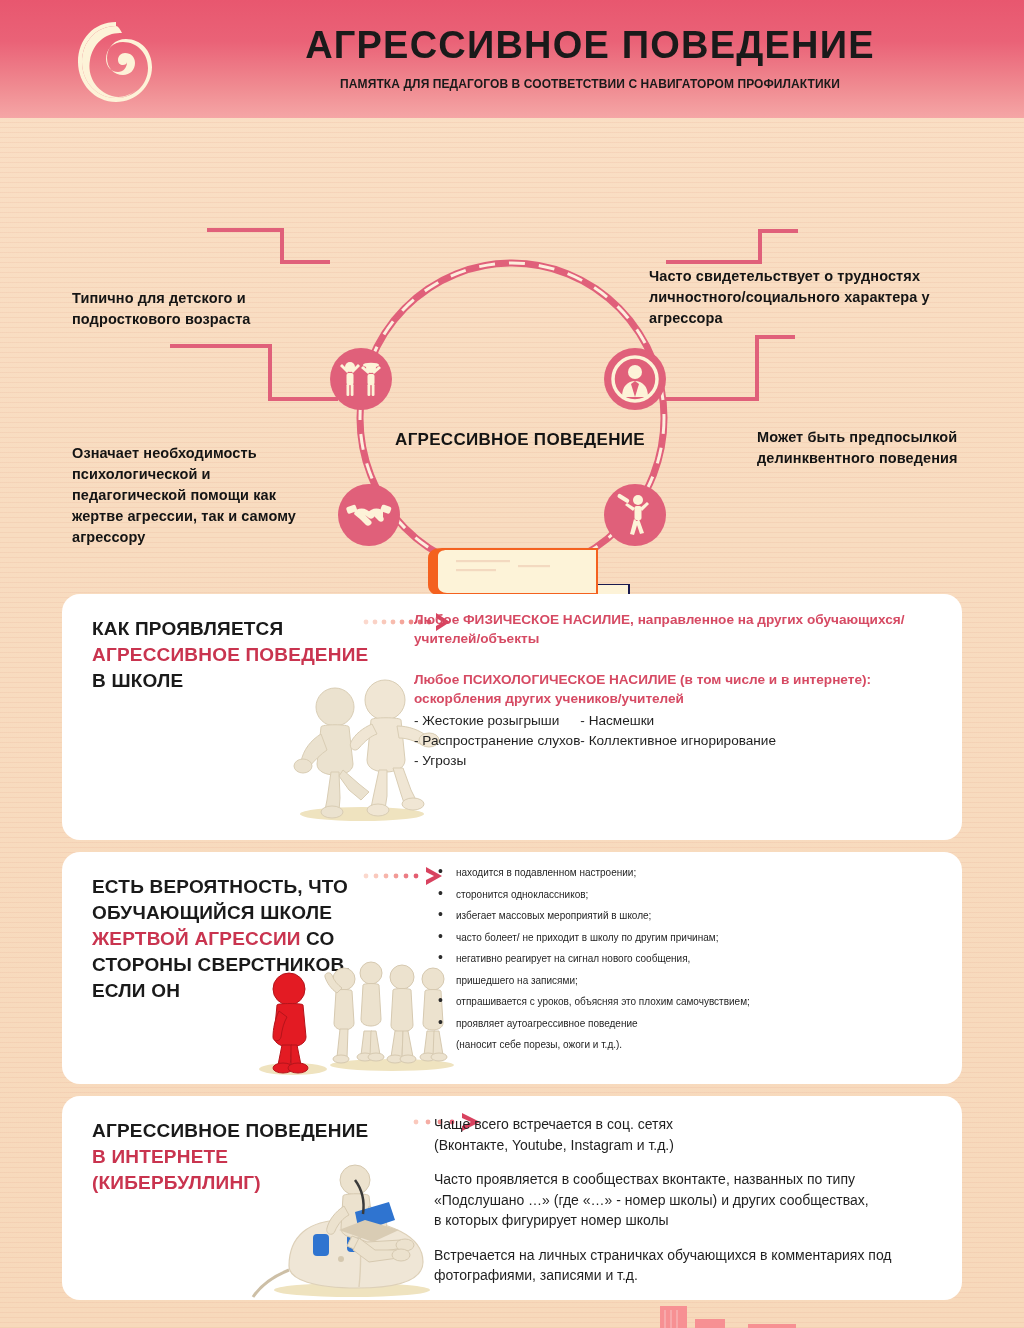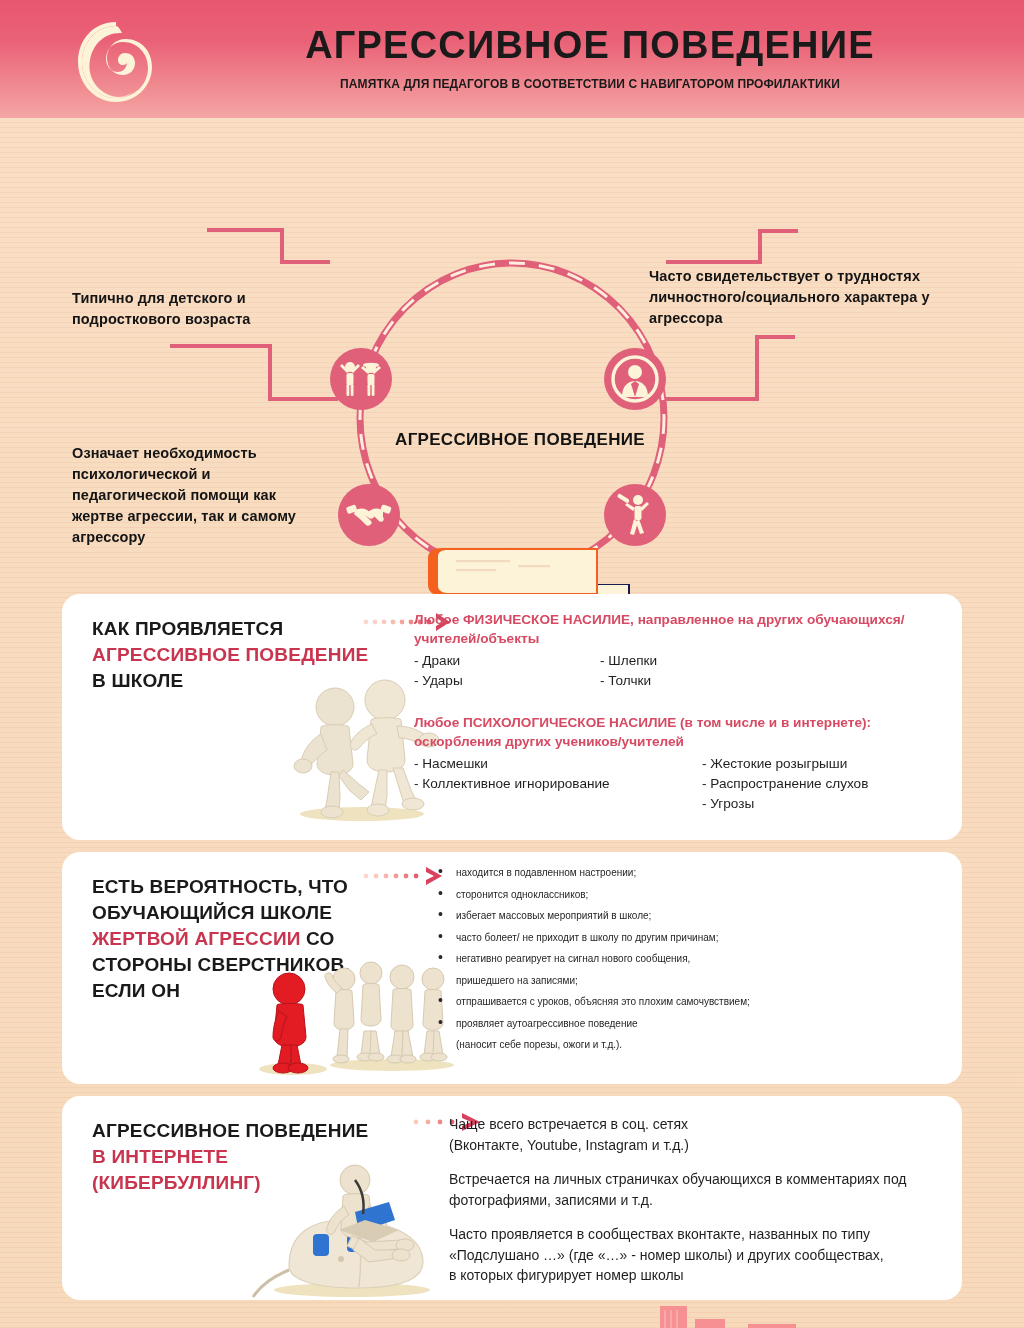--- a/index.html
+++ b/index.html
@@ -216,20 +216,21 @@
         <path d="M26 27 L31 41 L27 42 L23 30 Z"></path>
       </g>
     </svg>
   </div>
 
   <div class="center-title">АГРЕССИВНОЕ ПОВЕДЕНИЕ</div>
 
   <div class="lbl lbl-tl">Типично для детского и подросткового возраста</div>
   <div class="lbl lbl-tr">Часто свидетельствует о трудностях личностного/социального характера у агрессора</div>
   <div class="lbl lbl-bl">Означает необходимость психологической и педагогической помощи как жертве агрессии, так и самому агрессору</div>
+  <div class="lbl lbl-br">Может быть предпосылкой делинквентного поведения</div>
 
   <div class="books">
     <svg width="360" height="175" viewBox="0 0 360 175">
       <ellipse cx="180" cy="118" rx="122" ry="40" fill="#6fa37d"></ellipse>
 
       <path d="M92 88 C92 82 97 79 104 79 L252 79 L252 128 L104 128 C97 128 92 124 92 118 Z" fill="#4a2318"></path>
       <path d="M100 85 C100 81 104 79 108 79 L250 79 L250 124 L108 124 C104 124 100 121 100 117 Z" fill="#fdf3d8"></path>
       <path d="M250 79 L252 79 L252 128 L250 124 Z" fill="#4a2318"></path>
       <rect x="118" y="90" width="56" height="2.2" fill="#f3d9c0"></rect>
       <rect x="118" y="99" width="40" height="2.2" fill="#f3d9c0"></rect>
@@ -290,41 +291,31 @@
       <path d="M95 52 C86 56 78 62 74 70 C71 76 78 81 82 76 C88 69 94 64 100 62 Z"></path>
       <path d="M102 98 L96 126 L94 136 L108 137 L110 124 L110 98 Z"></path>
       <ellipse cx="101" cy="138" rx="11" ry="6"></ellipse>
       <path d="M116 96 L124 122 L128 134 L140 130 L134 118 L126 96 Z"></path>
       <ellipse cx="136" cy="132" rx="11" ry="6"></ellipse>
     </g>
   </svg>
 
   <div class="card-right">
     <div class="redhead">Любое ФИЗИЧЕСКОЕ НАСИЛИЕ, направленное на других обучающихся/учителей/объекты</div>
-    <div class="two-col" style="margin-top:2px;">
-      <div class="col dash-list" style="width:186px;">
-        <div>- Драки</div>
-        <div>- Удары</div>
-      </div>
-      <div class="col dash-list">
-        <div>- Шлепки</div>
-        <div>- Толчки</div>
-      </div>
-    </div>
 
     <div class="redhead" style="margin-top:22px;">Любое ПСИХОЛОГИЧЕСКОЕ НАСИЛИЕ (в том числе и в интернете): оскорбления других учеников/учителей</div>
     <div class="two-col" style="margin-top:2px;">
-      <div class="col dash-list" style="width:288px;">
-        <div>- Насмешки</div>
-        <div>- Коллективное игнорирование</div>
-      </div>
       <div class="col dash-list">
         <div>- Жестокие розыгрыши</div>
         <div>- Распространение слухов</div>
         <div>- Угрозы</div>
+      </div>
+      <div class="col dash-list" style="width:288px;">
+        <div>- Насмешки</div>
+        <div>- Коллективное игнорирование</div>
       </div>
     </div>
   </div>
 </div>
 
 <div class="card card-2">
   <div class="card-left">
     <div class="hd">ЕСТЬ ВЕРОЯТНОСТЬ, ЧТО</div>
     <div class="hd">ОБУЧАЮЩИЙСЯ ШКОЛЕ</div>
     <div class="hd">
@@ -436,28 +427,28 @@
       <ellipse cx="158" cy="87" rx="9" ry="6"></ellipse>
       <path d="M112 80 L128 92 L150 92 L151 100 L122 104 L106 92 Z"></path>
       <ellipse cx="154" cy="97" rx="9" ry="6"></ellipse>
     </g>
 
     <path d="M108 54 L142 44 L148 62 L112 74 Z" fill="#2f74d0"></path>
     <path d="M92 72 L118 62 L152 72 L126 84 Z" fill="#d9ccb4"></path>
     <path d="M108 22 C114 30 118 42 116 56" fill="none" stroke="#3a3a3a" stroke-width="2.5"></path>
   </svg>
 
-  <div class="card-right" style="top:18px;left:372px;width:528px;margin-left:15px;">
+  <div class="card-right" style="top:18px;left:372px;width:528px;">
     <div class="para" style="white-space:pre-line;">Чаще всего встречается в соц. сетях
 (Вконтакте, Youtube, Instagram и т.д.)</div>
-    <div class="para" style="white-space:pre-line;">Встречается на личных страничках обучающихся в комментариях под
-фотографиями, записями и т.д.</div>
     <div class="para" style="white-space:pre-line;">Часто проявляется в сообществах вконтакте, названных по типу
 «Подслушано …» (где «…» - номер школы) и других сообществах,
 в которых фигурирует номер школы</div>
+    <div class="para" style="white-space:pre-line;">Встречается на личных страничках обучающихся в комментариях под
+фотографиями, записями и т.д.</div>
   </div>
 </div>
 
 <div class="bottom-bits">
   <svg width="1024" height="36" viewBox="0 0 1024 36">
     <rect x="660" y="14" width="27" height="26" fill="#f79093"></rect>
     <rect x="664" y="18" width="2" height="20" fill="#f7a9ab"></rect>
     <rect x="670" y="18" width="2" height="20" fill="#f7a9ab"></rect>
     <rect x="676" y="18" width="2" height="20" fill="#f7a9ab"></rect>
     <rect x="695" y="27" width="30" height="12" fill="#f79093"></rect>

